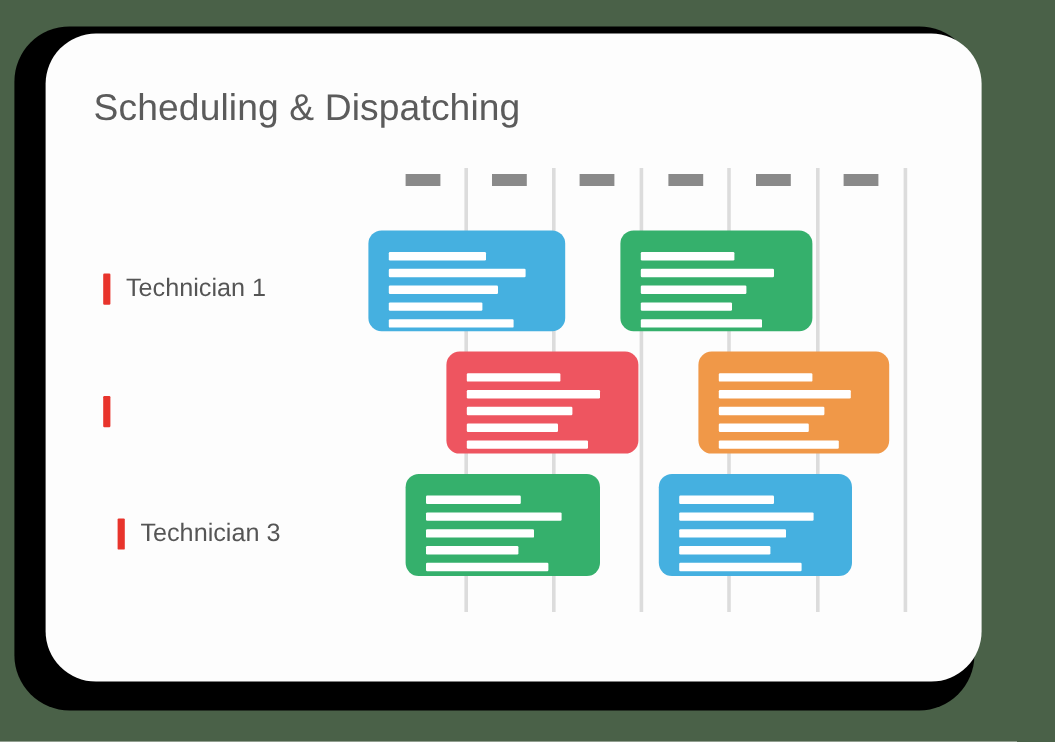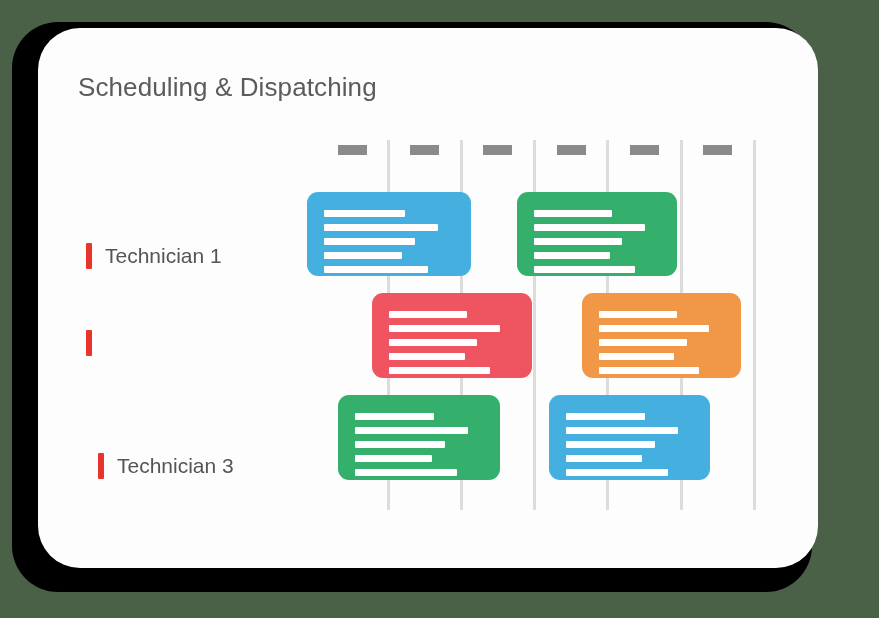--- a/index.html
+++ b/index.html
@@ -27,21 +27,21 @@
     left:38px;top:28px;
     width:780px;height:540px;
     background:#fdfdfd;
     border-radius:42px;
     overflow:hidden;
   }
 
   .title{
     position:absolute;
     left:40px;top:44px;
-    font-size:26px;
+    font-size:31px;
     font-weight:400;
     color:#5b5b5b;
     letter-spacing:0.1px;
     white-space:nowrap;
   }
 
   
   .chart{
     position:absolute;
     left:0;top:0;right:0;bottom:0;
@@ -116,28 +116,28 @@
         <div class="gridline" style="left: 495px; background: rgb(220, 220, 220);"></div>
         <div class="gridline" style="left: 568px; background: rgb(220, 220, 220);"></div>
         <div class="gridline" style="left: 642px; background: rgb(220, 220, 220);"></div>
         <div class="gridline" style="left: 715px; background: rgb(220, 220, 220);"></div>
         <div class="hdr-bar" style="left: 300px; width: 29px; background: rgb(138, 138, 138);"></div>
         <div class="hdr-bar" style="left: 372px; width: 29px; background: rgb(138, 138, 138);"></div>
         <div class="hdr-bar" style="left: 445px; width: 29px; background: rgb(138, 138, 138);"></div>
         <div class="hdr-bar" style="left: 519px; width: 29px; background: rgb(138, 138, 138);"></div>
         <div class="hdr-bar" style="left: 592px; width: 29px; background: rgb(138, 138, 138);"></div>
         <div class="hdr-bar" style="left: 665px; width: 29px; background: rgb(138, 138, 138);"></div>
-        <div class="row-label" style="top: 200px; margin-top: 15px;">
+        <div class="row-label" style="top: 200px;">
           <span class="row-tick" style="background: rgb(232, 52, 44);"></span>
           <span class="row-name">Technician 1</span>
         </div>
         <div class="row-label" style="top: 302px;">
           <span class="row-tick" style="background: rgb(232, 52, 44);"></span>
         </div>
-        <div class="row-label" style="top: 425px; padding-left: 12px;">
+        <div class="row-label" style="top: 404px; padding-left: 12px;">
           <span class="row-tick" style="background: rgb(232, 52, 44);"></span>
           <span class="row-name">Technician 3</span>
         </div>
         <div class="task" style="left: 269px; top: 164px; width: 164px; height: 84px; background: rgb(69, 176, 224);">
           <div class="ln" style="width: 62%;"></div>
           <div class="ln" style="width: 88%;"></div>
           <div class="ln" style="width: 70%;"></div>
           <div class="ln" style="width: 60%;"></div>
           <div class="ln" style="width: 80%;"></div>
         </div>

